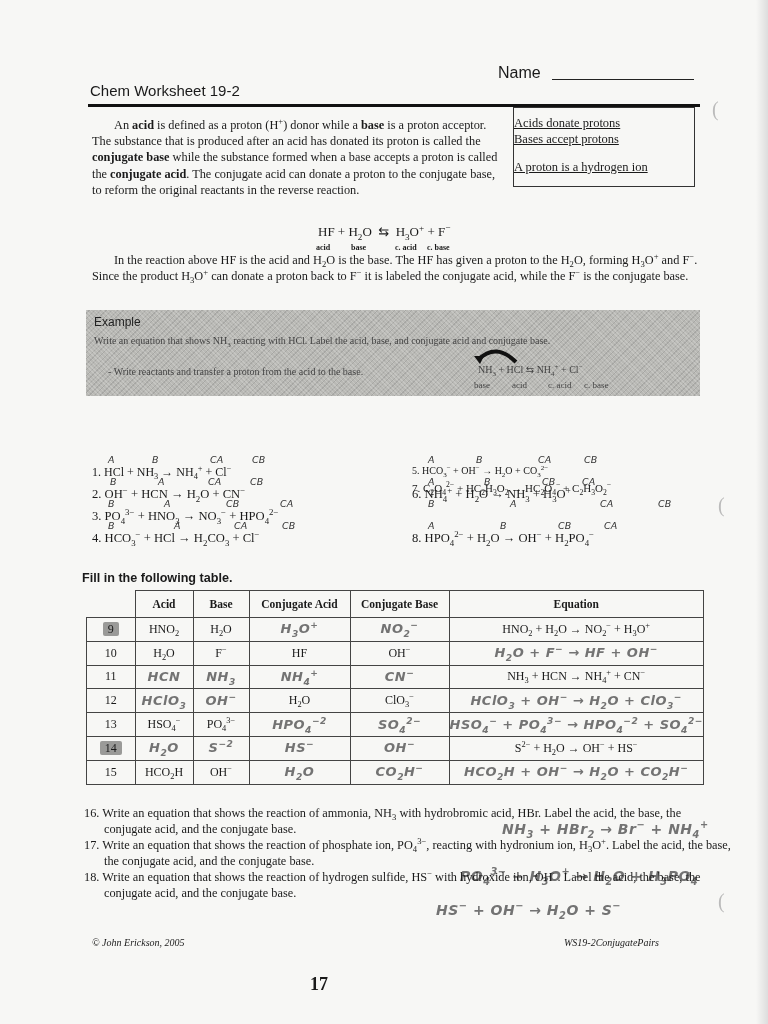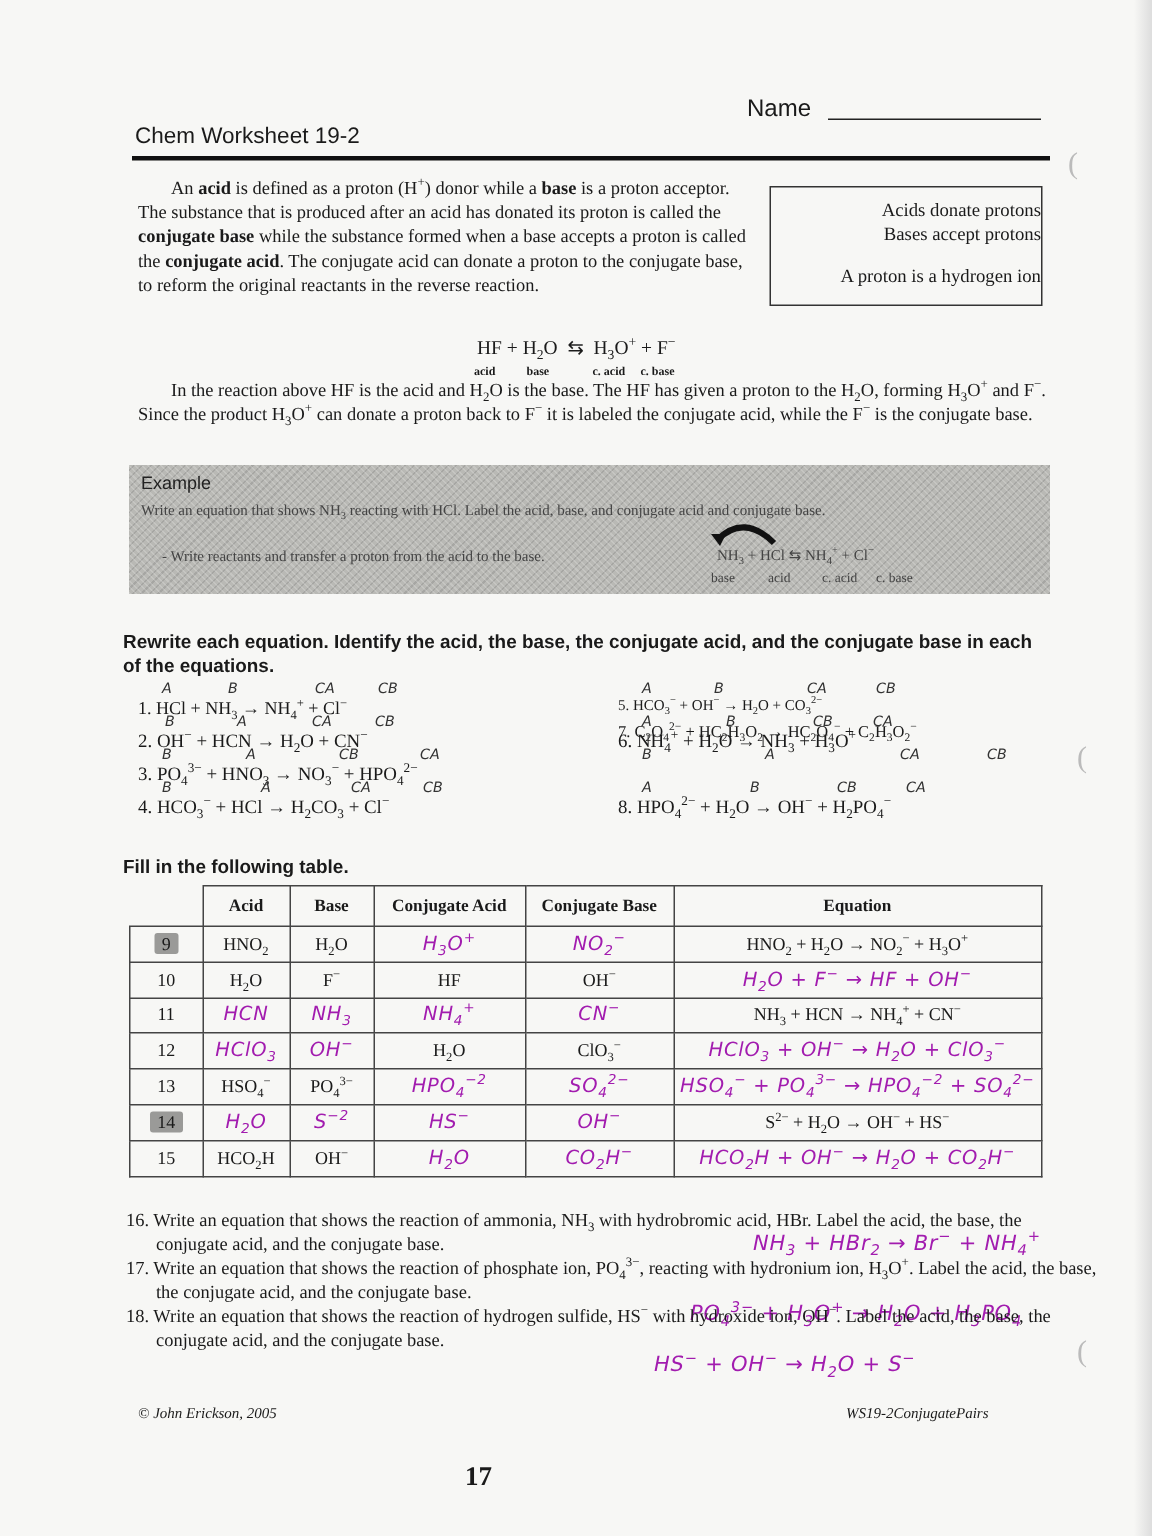--- a/index.html
+++ b/index.html
@@ -4,30 +4,30 @@
 <style>
   html, body { margin: 0; padding: 0; }
   body {
     width: 768px; height: 1024px; overflow: hidden;
     background: #f7f7f5;
     font-family: "Liberation Serif", serif;
     color: #1a1a1a;
     position: relative;
   }
   .page { position: absolute; left: 0; top: 0; width: 768px; height: 1024px; }
-  .hand { font-family: "DejaVu Sans", sans-serif; font-style: italic; color: #a21caf; font-weight: normal; letter-spacing: 0.5px; }
+  .hand { font-family: "DejaVu Sans", sans-serif; font-style: italic; color: #737373; font-weight: bold; letter-spacing: 0.5px; }
 
   .title { position: absolute; left: 90px; top: 58px; font-size: 21px; font-family: "Liberation Sans", sans-serif; }
   .subtitle { position: absolute; left: 90px; top: 82px; font-size: 15px; font-family: "Liberation Sans", sans-serif; }
   .name-label { position: absolute; left: 498px; top: 64px; font-size: 16px; font-family: "Liberation Sans", sans-serif; }
   .name-line { position: absolute; left: 552px; top: 79px; width: 142px; border-bottom: 1.2px solid #222; }
   .rule { position: absolute; left: 88px; top: 104px; width: 612px; height: 3px; background: #111; }
 
   .intro { position: absolute; left: 92px; top: 117px; width: 412px; font-size: 12.3px; line-height: 16.2px; text-indent: 22px; }
-  .side-box { position: absolute; left: 513px; top: 124px; width: 180px; height: 78px; border: 1.2px solid #333; text-align: right; font-size: 12.5px; line-height: 16px; }
+  .side-box { position: absolute; left: 513px; top: 107px; width: 180px; height: 78px; border: 1.2px solid #333; text-align: left; font-size: 12.5px; line-height: 16px; text-decoration: underline; }
   .side-box .l1 { margin-top: 7px; }
   .side-box .l3 { margin-top: 12px; }
 
   .hf-eq { position: absolute; left: 318px; top: 224px; font-size: 13px; white-space: nowrap; }
   .hf-labels { position: absolute; left: 316px; top: 243px; font-size: 8px; font-weight: bold; white-space: nowrap; }
   .hf-labels span { position: absolute; }
   .para2 { position: absolute; left: 92px; top: 252px; width: 610px; font-size: 12.3px; line-height: 16.2px; text-indent: 22px; }
 
   .example {
     position: absolute; left: 86px; top: 310px; width: 614px; height: 86px;
@@ -105,21 +105,20 @@
     </svg>
     <div class="ex-eq">NH<sub>3</sub> + HCl ⇆ NH<sub>4</sub><sup>+</sup> + Cl<sup>−</sup></div>
     <div class="ex-labels">
       <span style="left:0px">base</span>
       <span style="left:38px">acid</span>
       <span style="left:74px">c. acid</span>
       <span style="left:110px">c. base</span>
     </div>
   </div>
 
-  <div class="instr">Rewrite each equation. Identify the acid, the base, the conjugate acid, and the conjugate base in each of the equations.</div>
 
   <div id="eq-area">
       <div class="eq-row" style="left: 92px; top: 465px; font-size: 12px;"><span>1. </span><span>HCl + NH<sub>3</sub> → NH<sub>4</sub><sup>+</sup> + Cl<sup>−</sup></span></div>
       <span class="lbl" style="left: 108px; top: 454px;">A</span>
       <span class="lbl" style="left: 152px; top: 454px;">B</span>
       <span class="lbl" style="left: 210px; top: 454px;">CA</span>
       <span class="lbl" style="left: 252px; top: 454px;">CB</span>
       <div class="eq-row" style="left: 92px; top: 487px; font-size: 12.6px;"><span>2. </span><span>OH<sup>−</sup> + HCN → H<sub>2</sub>O + CN<sup>−</sup></span></div>
       <span class="lbl" style="left: 110px; top: 476px;">B</span>
       <span class="lbl" style="left: 158px; top: 476px;">A</span>

